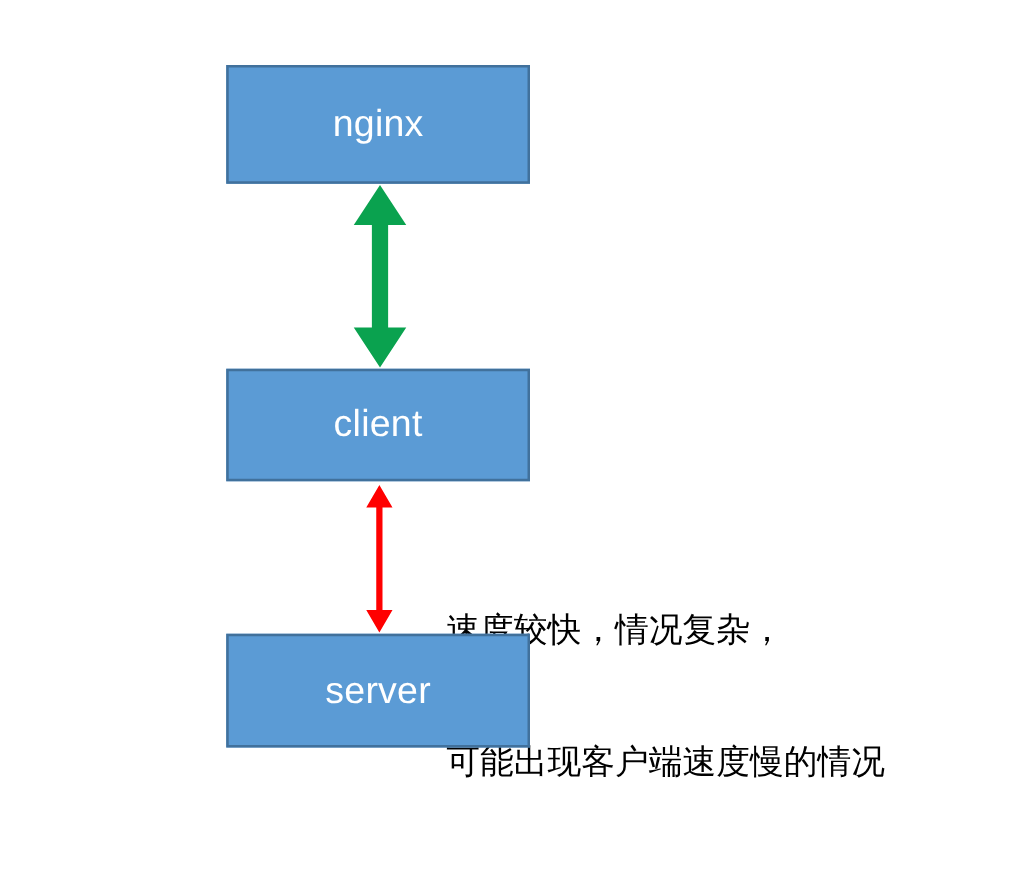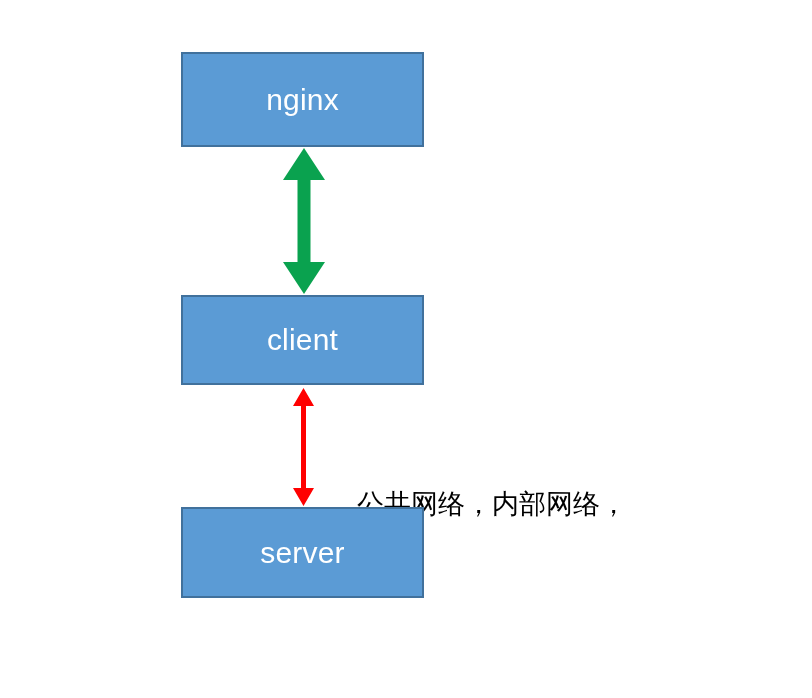--- a/index.html
+++ b/index.html
@@ -88,20 +88,21 @@
     <span class="node-label">client</span>
   </div>
 
   <div class="arrow" id="arrow-public">
     <svg width="25" height="120" viewBox="0 0 25 120" xmlns="http://www.w3.org/2000/svg">
       <polygon points="12.5,1 23,19 15,19 15,101 23,101 12.5,119 2,101 10,101 10,19 2,19" fill="#FF0000"></polygon>
     </svg>
   </div>
 
   <div class="edge-label" id="label-public">
-    <div>公共网络，内部网络，</div>
+    <div>速度较快，情况复杂，</div>
+    <div>可能出现客户端速度慢的情况</div>
   </div>
 
   <div class="node" id="node-client">
     <span class="node-label">server</span>
   </div>
 
 </div>
 
 </body></html>

